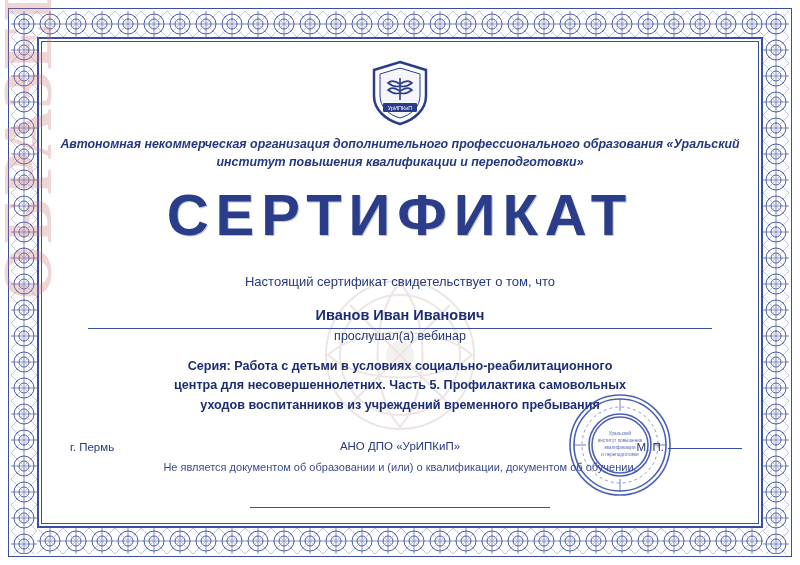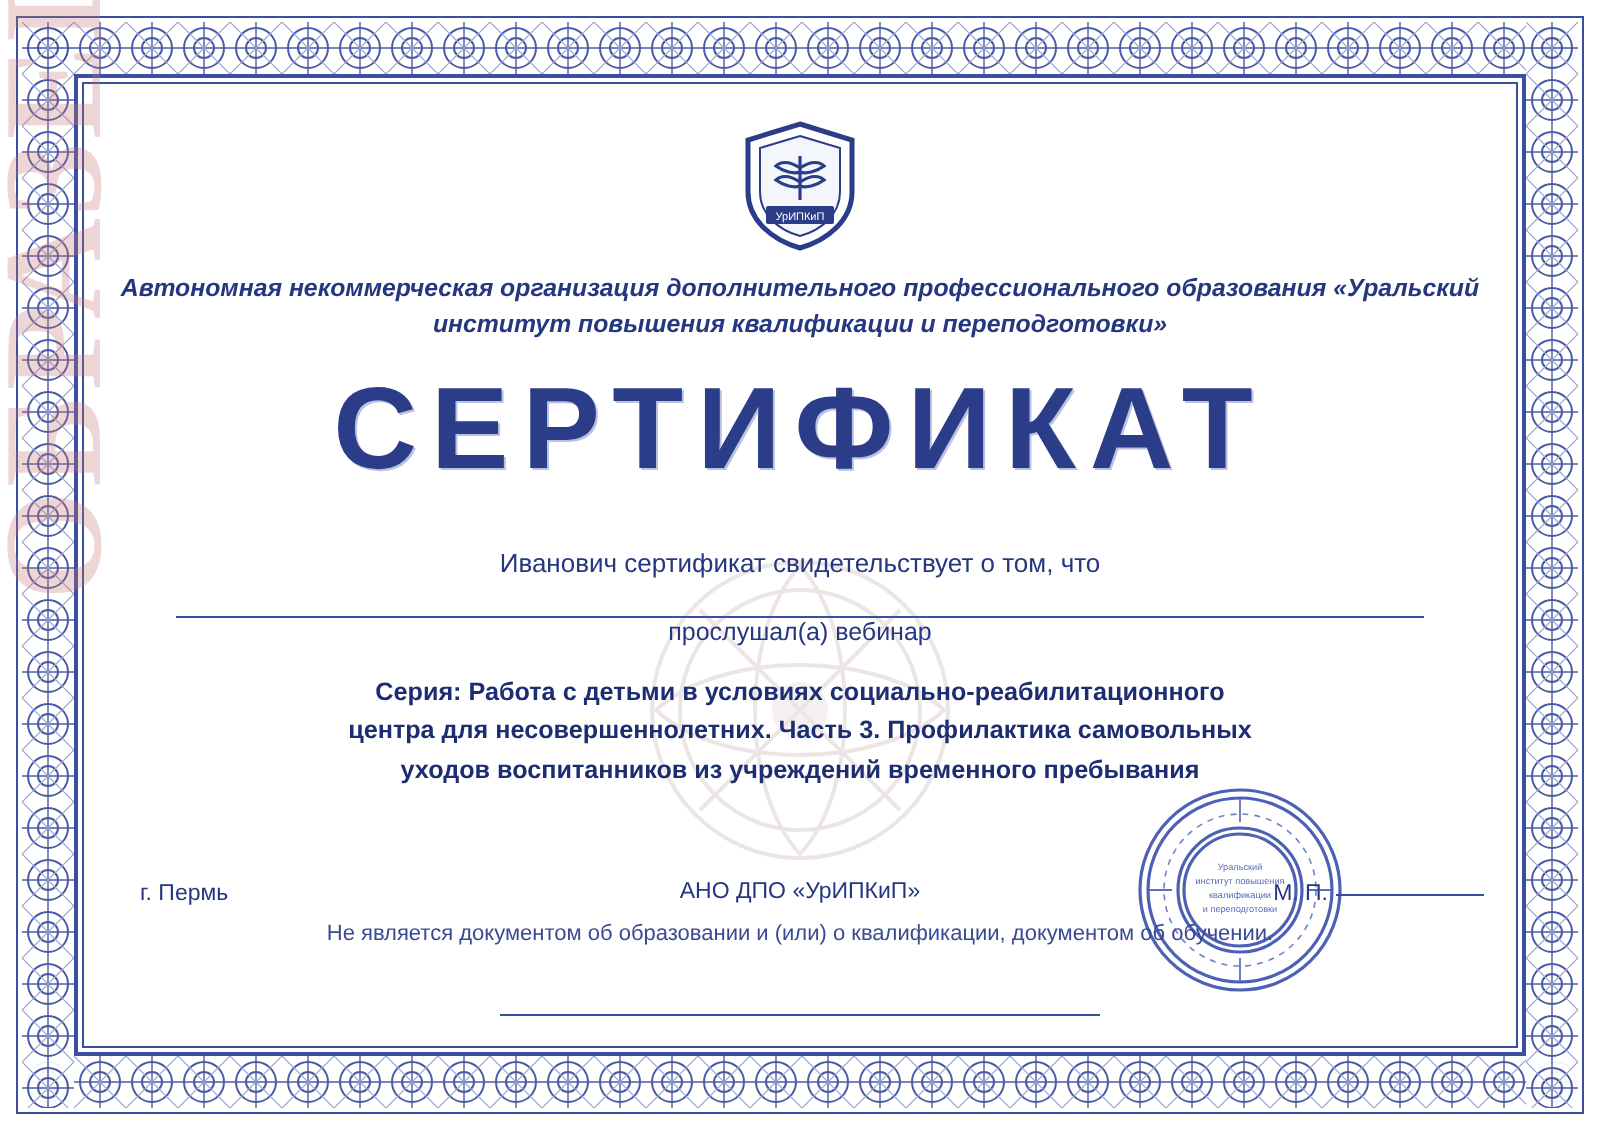--- a/index.html
+++ b/index.html
@@ -304,29 +304,30 @@
         </g>
         <rect x="12" y="43" width="34" height="9" fill="#2b3c88" rx="1"></rect>
         <text x="29" y="50" font-family="Liberation Sans, sans-serif" font-size="5.5" fill="#ffffff" text-anchor="middle">УрИПКиП</text>
       </svg>
     </div>
 
     <div class="org">Автономная некоммерческая организация дополнительного профессионального образования «Уральский институт повышения квалификации и переподготовки»</div>
 
     <div class="title">СЕРТИФИКАТ</div>
 
-    <div class="subtitle">Иванович сертификат свидетельствует о том, что</div>
+    <div class="subtitle">Настоящий сертификат свидетельствует о том, что</div>
 
     <div class="name-block">
+      <div class="name">Иванов Иван Иванович</div>
       <div class="rule"></div>
     </div>
 
     <div class="listened">прослушал(а) вебинар</div>
 
-    <div class="course">Серия: Работа с детьми в условиях социально-реабилитационного центра для несовершеннолетних. Часть 3. Профилактика самовольных уходов воспитанников из учреждений временного пребывания</div>
+    <div class="course">Серия: Работа с детьми в условиях социально-реабилитационного центра для несовершеннолетних. Часть 5. Профилактика самовольных уходов воспитанников из учреждений временного пребывания</div>
 
     <div class="sign-row">
       <div class="city">г. Пермь</div>
       <div class="director">
         <div>АНО ДПО «УрИПКиП»</div>
       </div>
       <div class="mp">
         <span>М. П.</span><span class="mp-line"></span>
       </div>
     </div>

